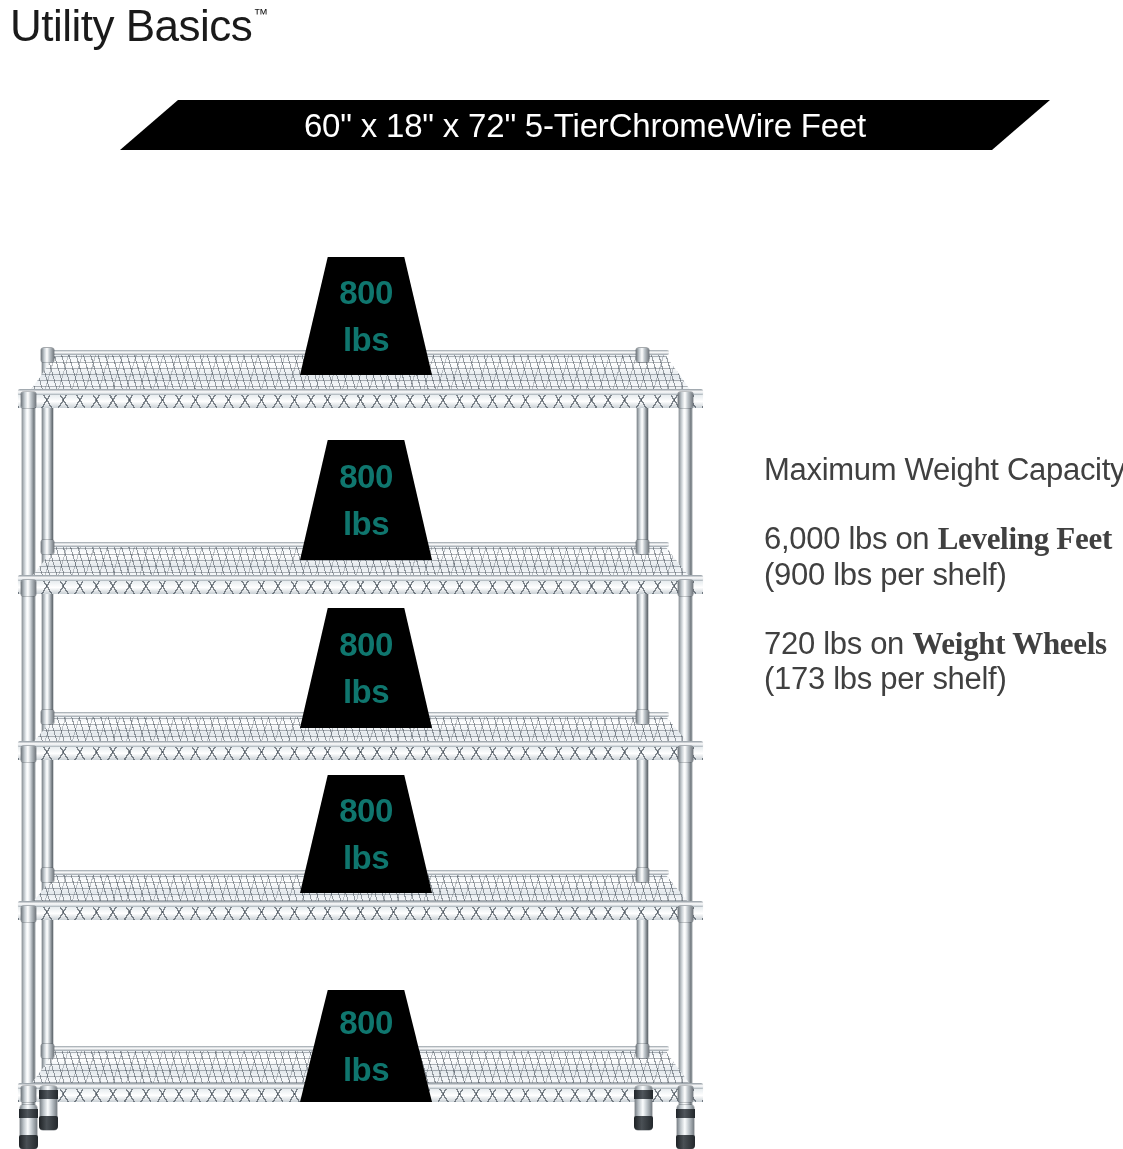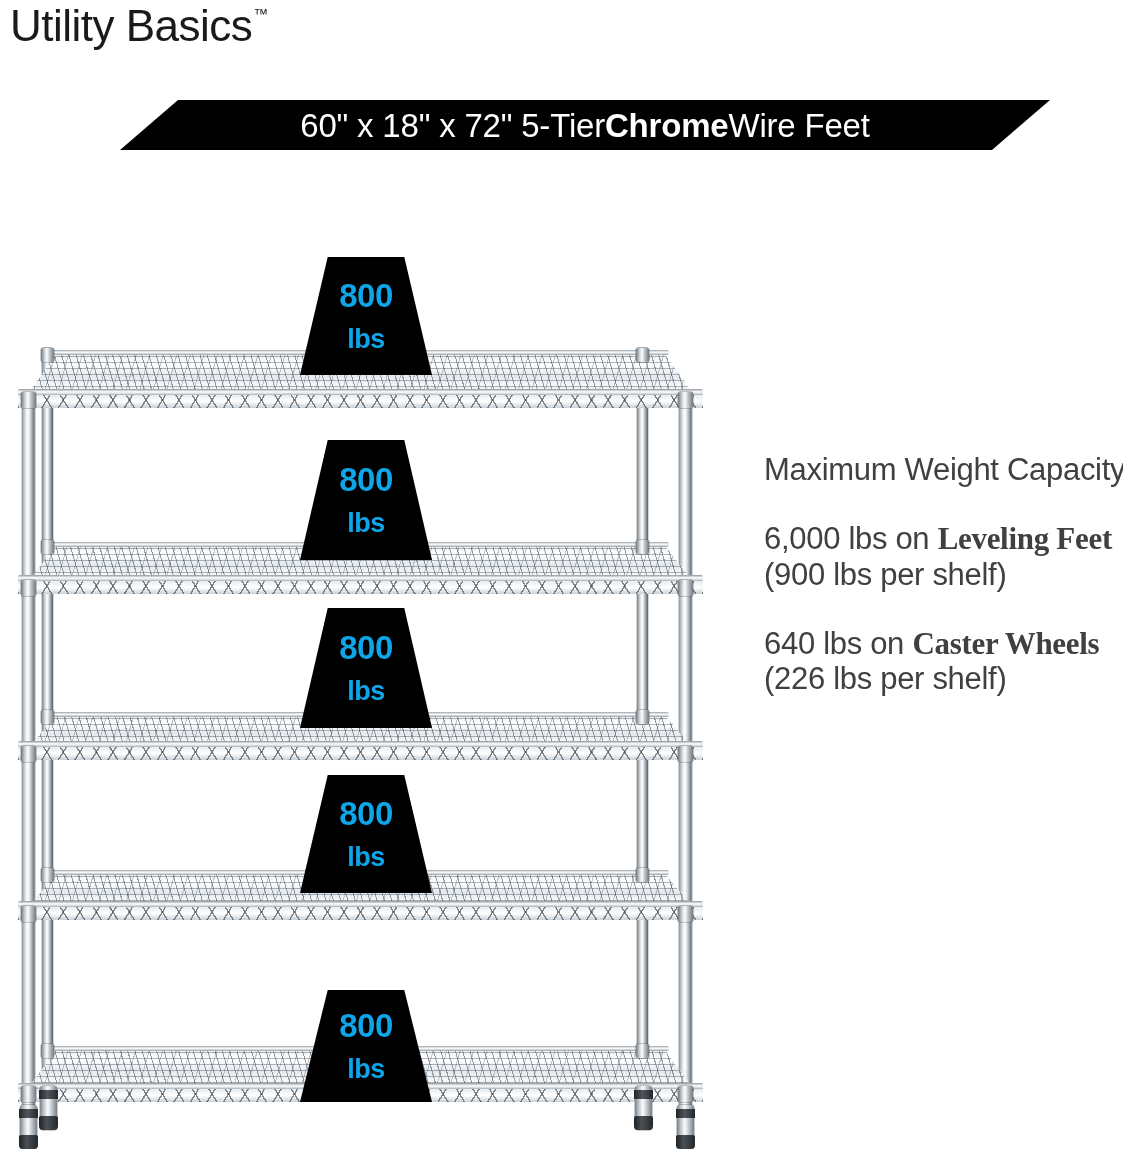--- a/index.html
+++ b/index.html
@@ -33,21 +33,21 @@
     position:absolute;inset:0;
     background:#000000;
     clip-path:polygon(58px 0, 930px 0, 872px 50px, 0px 50px);
   }
   .banner-text{
     position:absolute;left:0;top:0;width:930px;height:50px;
     display:flex;align-items:center;justify-content:center;
     color:#ffffff;font-size:33px;line-height:1;white-space:nowrap;
     letter-spacing:-0.2px;
   }
-  .banner-text .b{font-weight:bold;text-align:right;}
+  .banner-text .b{font-weight:normal;text-align:right;}
 
   
   .copy{
     position:absolute;left:764px;top:452px;width:400px;
     font-size:31px;line-height:1.14;color:#404040;
     letter-spacing:-0.3px;
   }
   .copy p{margin:0 0 34px 0;}
   .copy p:last-child{margin-bottom:0;}
   .copy b{font-weight:bold;font-family:Liberation Serif, serif;}
@@ -140,46 +140,46 @@
       repeating-linear-gradient(-58deg, rgba(55,65,75,.62) 0 1.4px, rgba(255,255,255,0) 1.4px 14px),
       linear-gradient(to bottom,#e7ecef,#ffffff 50%,#c9d0d5);
   }
 
   
   .badge{
     position:absolute;
     background:#000000;
     clip-path:polygon(21% 0, 79% 0, 100% 100%, 0% 100%);
     display:flex;flex-direction:column;align-items:center;justify-content:center;
-    color:#0ea5e9;font-weight:bold;line-height:1.02;
+    color:#0f766e;font-weight:bold;line-height:1.02;
     text-align:center;
   }
   .badge .num{font-size:33px;letter-spacing:-0.5px;}
-  .badge .unit{font-size:27px;letter-spacing:-0.5px;margin-top:13px;}
+  .badge .unit{font-size:33px;letter-spacing:-0.5px;margin-top:13px;}
 </style>
 </head>
 <body>
 
 <div class="page">
 
   <div class="brand"><span>Utility Basics</span><span class="tm">™</span></div>
 
   <div class="banner-wrap">
     <div class="banner-shape"></div>
     <div class="banner-text">
       <span>60" x 18" x 72" 5-Tier </span>
         <span class="b">Chrome</span>
         <span> Wire Feet</span>
     </div>
   </div>
 
   <div class="copy">
     <p>Maximum Weight Capacity</p>
     <p><span>6,000 lbs on </span><b>Leveling Feet</b><span> (900 lbs per shelf)</span></p>
-    <p><span>640 lbs on </span><b>Caster Wheels</b><span> (226 lbs per shelf)</span></p>
+    <p><span>720 lbs on </span><b>Weight Wheels</b><span> (173 lbs per shelf)</span></p>
   </div>
 
   <div class="rack">
 
     <div class="post back" style="left:42px;top:18px;height:740px;"></div>
     <div class="post back" style="left:637px;top:18px;height:740px;"></div>
 
     <div class="post" style="left:22px;top:60px;height:722px;"></div>
     <div class="post" style="left:679px;top:60px;height:722px;"></div>
 

